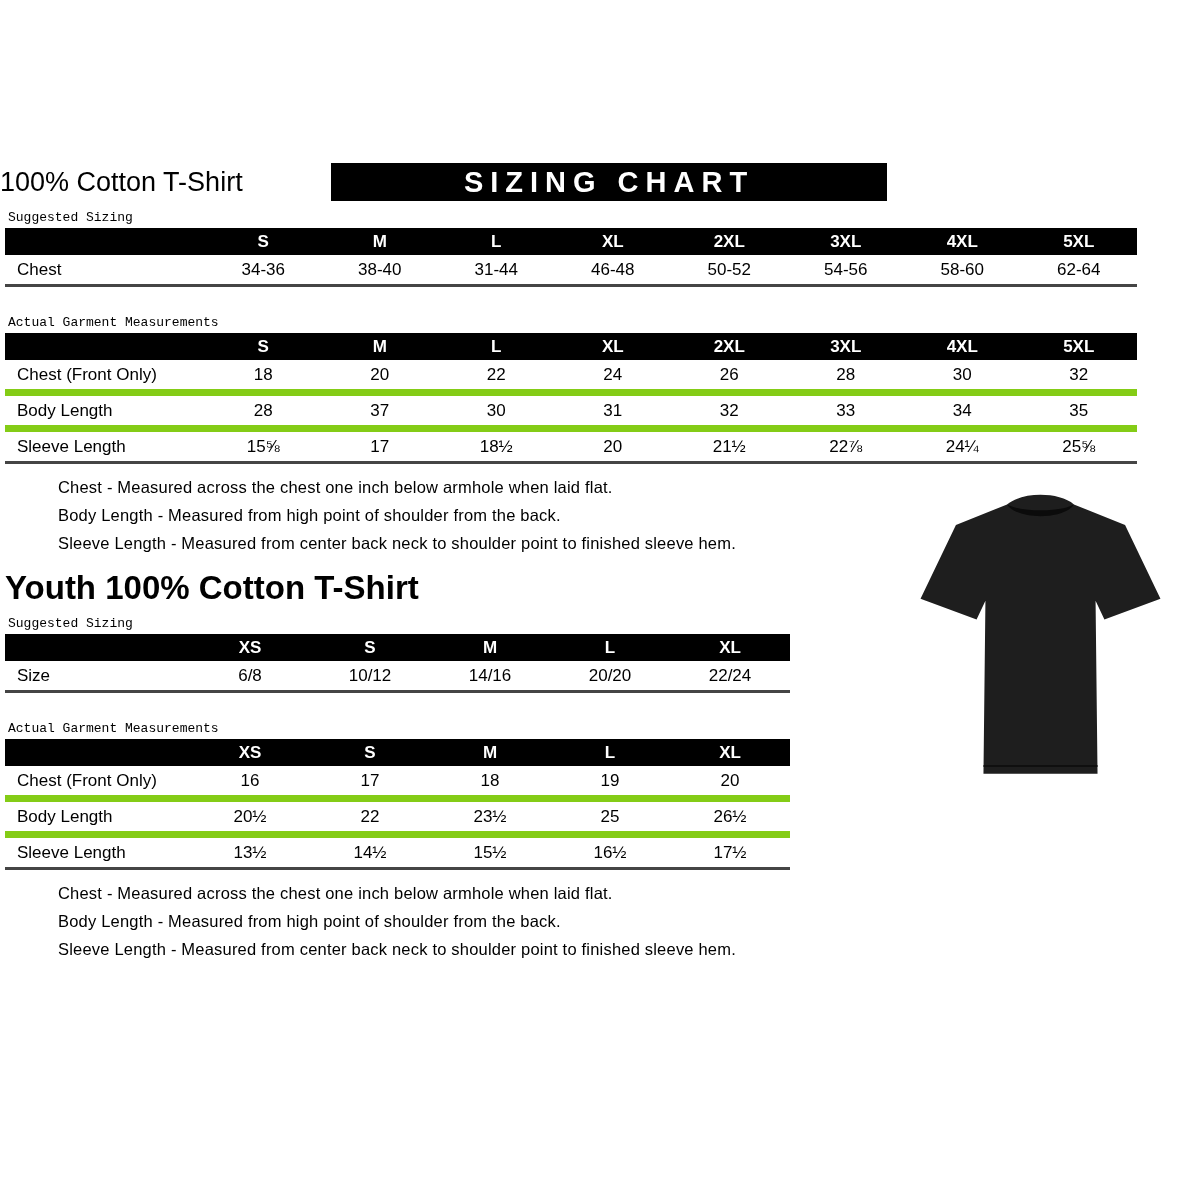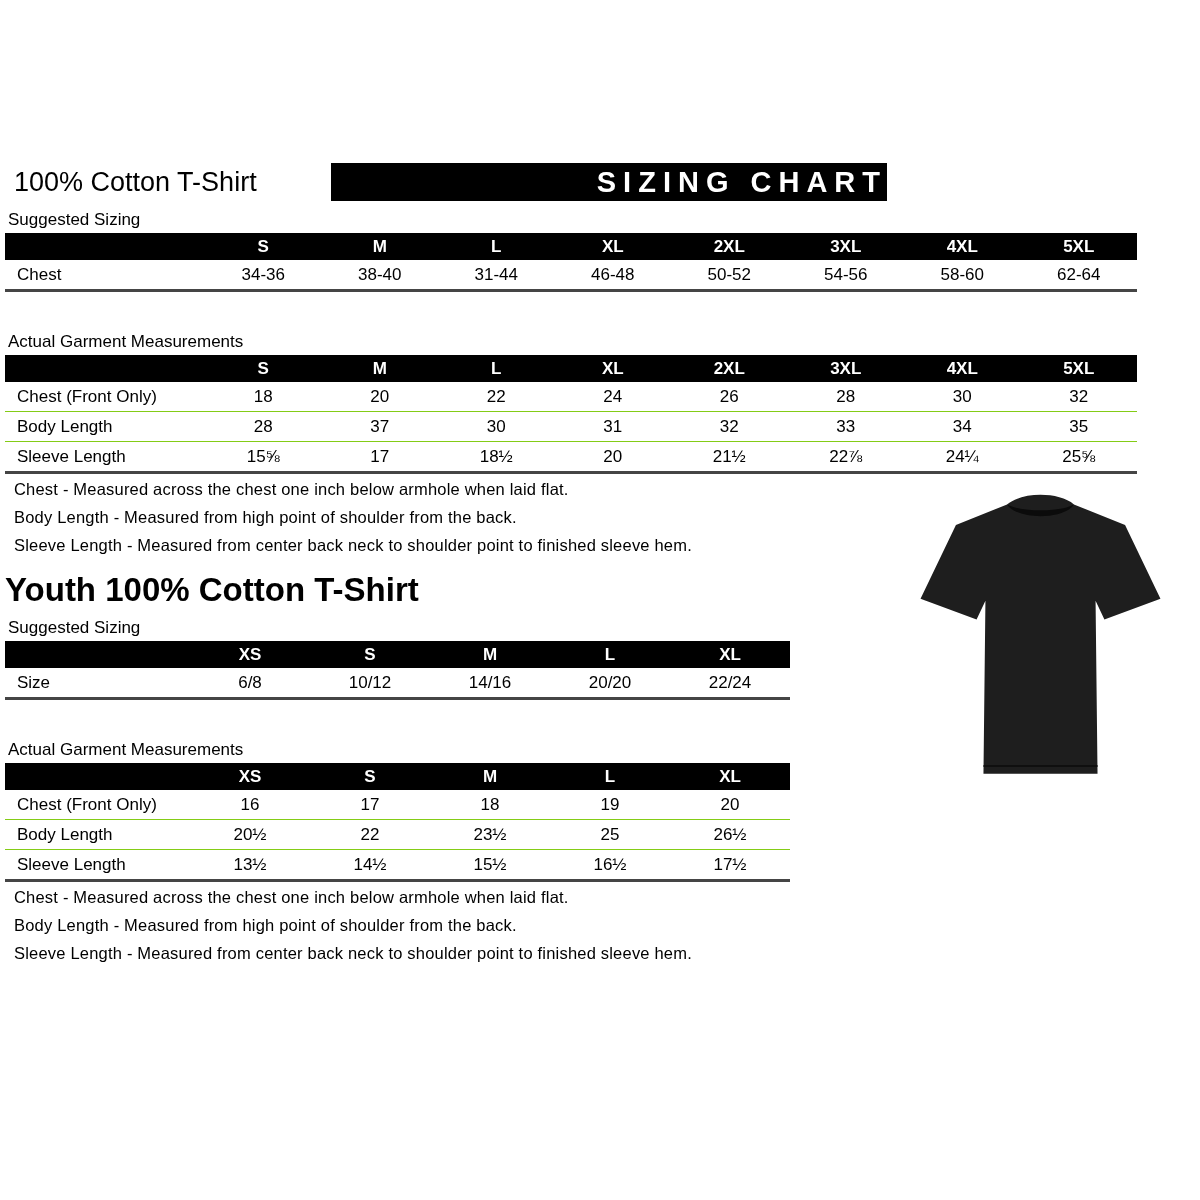--- a/index.html
+++ b/index.html
@@ -1,39 +1,39 @@
 <!DOCTYPE html>
 <html><head>
 <meta charset="utf-8">
 <style>
   html, body { margin:0; padding:0; background:#fff; }
   body { width:1200px; height:1200px; font-family:"Liberation Sans", sans-serif; color:#000; }
   .page { position:relative; width:1200px; height:1200px; box-sizing:border-box; padding-top:163px; overflow:hidden; }
 
   .header-row { display:flex; align-items:center; }
-  .adult-title { font-size:27px; font-weight:400; margin:0; padding-left:14px; width:331px; box-sizing:border-box; }
+  .adult-title { font-size:27px; font-weight:400; margin:0; width:331px; box-sizing:border-box; }
   .banner { width:556px; height:38px; background:#000; color:#fff; font-weight:700; font-size:29px;
-            letter-spacing:7px; text-align:right; line-height:38px; }
-
-  .section-label { font-size:17px; margin:9px 0 3px 8px; }
-  .section-label.gap { margin-top:40px; }
+            letter-spacing:7px; text-align:center; line-height:38px; }
+
+  .section-label { font-size:13px; margin:9px 0 3px 8px;font-family:Liberation Mono, monospace; }
+  .section-label.gap { margin-top:28px; }
 
   table { border-collapse:collapse; margin-left:5px; table-layout:fixed; }
   table.adult { width:1132px; }
   table.youth { width:785px; }
   th { background:#000; color:#fff; font-size:17px; font-weight:700; height:27px; padding:0; text-align:center; }
-  td { font-size:17px; text-align:center; height:29px; padding:0; border-bottom:1px solid #84cc16; }
+  td { font-size:17px; text-align:center; height:29px; padding:0; border-bottom:7px solid #84cc16; }
   td.rowlabel { text-align:left; padding-left:12px; }
   tr.last td { border-bottom:3px solid #454545; }
   .lbl-b { font-weight:400; }
   .lbl-n { font-weight:400; }
   col.c-label-a { width:200px; }
   col.c-label-y { width:185px; }
 
-  .notes { margin-top:6px; }
+  .notes { margin-top:14px;padding-left:44px; }
   .note { font-size:16.5px; margin:0 0 9px 14px; letter-spacing:0.2px; }
 
   .youth-title { font-size:33px; font-weight:700; margin:16px 0 0 5px; }
 
   .tee-wrap { position:absolute; left:893px; top:478px; width:295px; height:340px; }
 </style>
 </head>
 <body>
 
 <div class="page">

